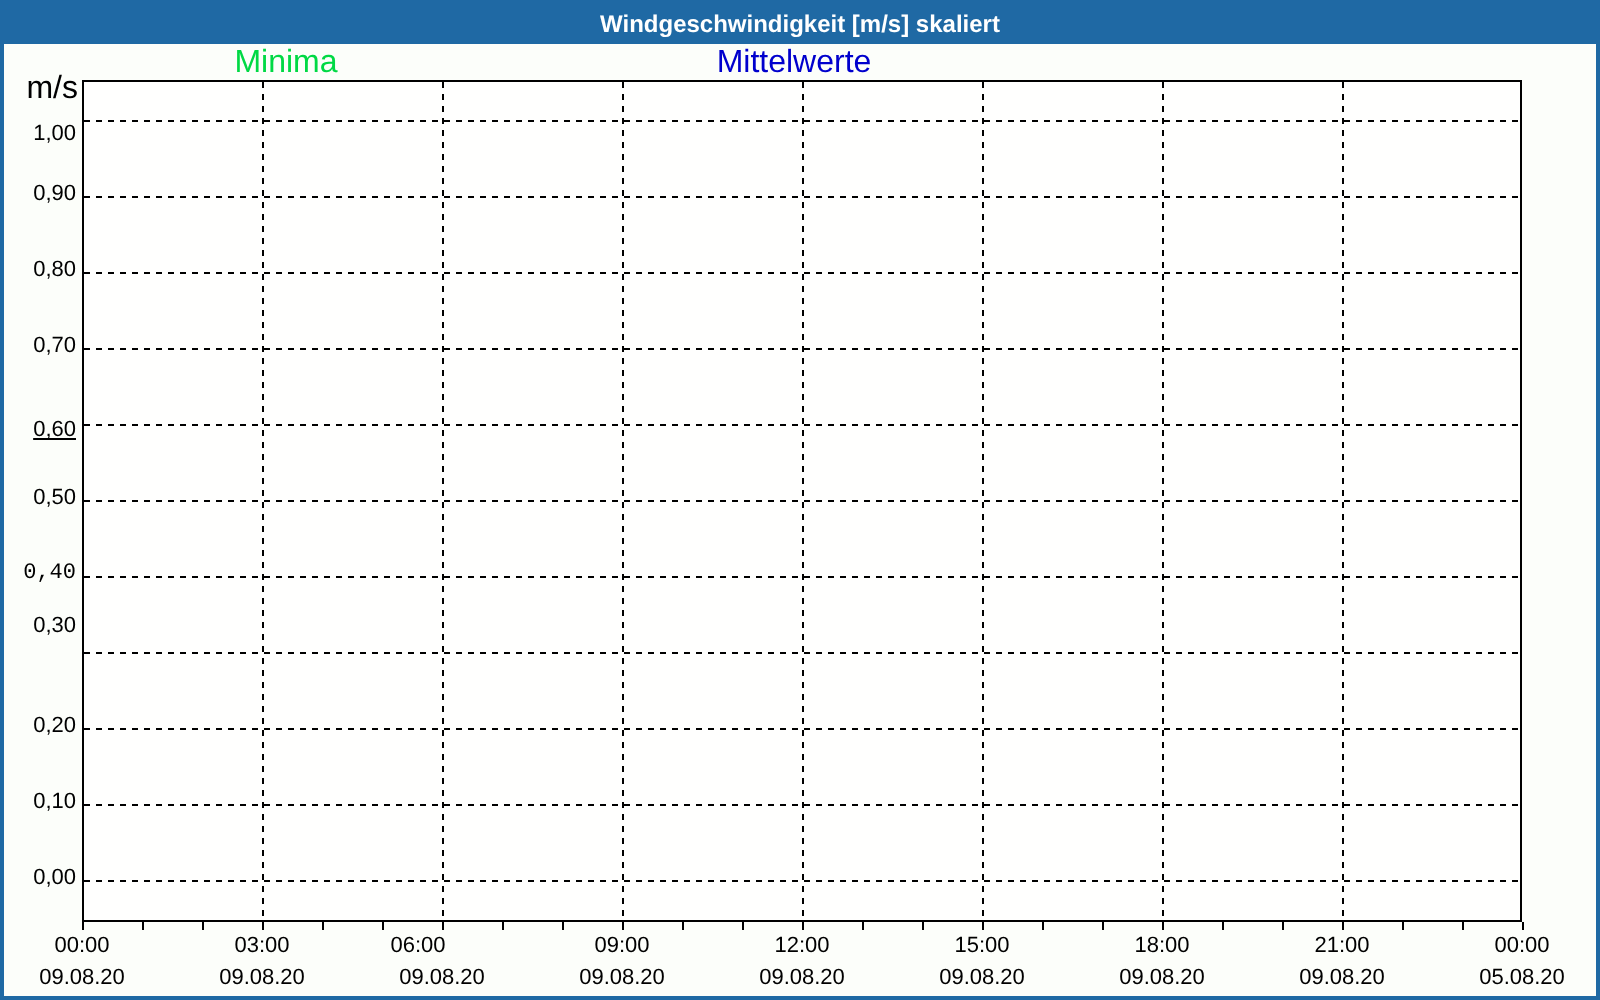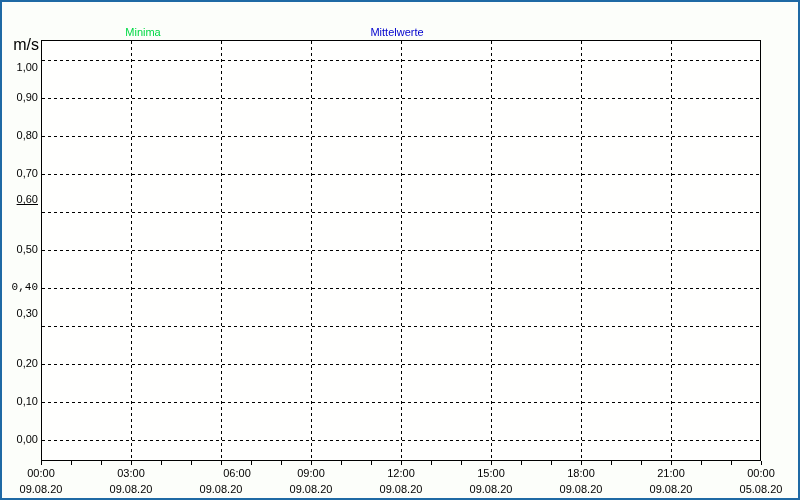--- a/index.html
+++ b/index.html
@@ -11,21 +11,21 @@
     position:relative; width:800px; height:500px; box-sizing:border-box;
     background:var(--bg); border:2px solid var(--frame); overflow:hidden;
   }
   .titlebar{
     position:absolute; left:0; top:0; right:0; height:20px;
     background:var(--frame); color:#fff; text-align:center;
     font-size:12px; font-weight:bold; line-height:20px;
   }
   .legend-item{
     position:absolute; top:23px; height:14px; line-height:14px;
-    font-size:11px; white-space:nowrap; transform:translateX(-50%);
+    font-size:16px; white-space:nowrap; transform:translateX(-50%);
   }
   .unit{
     position:absolute; left:0; top:34px; width:37px; text-align:right;
     font-size:16px; color:var(--txt);
   }
   .plot{
     position:absolute; left:39px; top:38px; width:720px; height:421px;
     box-sizing:border-box; border:1px solid var(--grid); background:var(--plotbg);
   }
   .hgrid{
@@ -47,20 +47,23 @@
     position:absolute; width:70px; text-align:center; font-size:11px;
     color:var(--txt); white-space:nowrap; height:13px; line-height:13px;
   }
   .xtime{top:465px;}
   .xdate{top:481px;}
 </style>
 </head>
 <body>
 
 <div class="window">
+  <div class="titlebar">
+    <span>Windgeschwindigkeit [m/s] skaliert</span>
+  </div>
 
   <span class="legend-item" style="left: 141px; color: rgb(0, 217, 68);">Minima</span>
   <span class="legend-item" style="left: 395px; color: rgb(0, 0, 205);">Mittelwerte</span>
   <span class="legend-item" style="left: 649px; color: rgb(196, 2, 51); margin-top: 36px;">Maxima</span>
 
   <span class="unit">m/s</span>
 
   <div class="plot" id="plot">
       <div class="hgrid" style="top: 19px;"></div>
       <div class="hgrid" style="top: 57px;"></div>
@@ -80,21 +83,21 @@
       <div class="vgrid" style="left: 449px;"></div>
       <div class="vgrid" style="left: 539px;"></div>
       <div class="vgrid" style="left: 629px;"></div>
     </div>
 
   <div id="ylabels">
       <div class="ylab" style="top: 58px;">1,00</div>
       <div class="ylab" style="top: 88px;">0,90</div>
       <div class="ylab" style="top: 126px;">0,80</div>
       <div class="ylab" style="top: 164px;">0,70</div>
-      <div class="ylab" style="top: 190px; text-decoration: underline;">0,60</div>
+      <div class="ylab" style="top: 206px; text-decoration: underline;">0,60</div>
       <div class="ylab" style="top: 240px;">0,50</div>
       <div class="ylab" style="top: 278px; font-family: Liberation Mono, monospace;">0,40</div>
       <div class="ylab" style="top: 304px;">0,30</div>
       <div class="ylab" style="top: 354px;">0,20</div>
       <div class="ylab" style="top: 392px;">0,10</div>
       <div class="ylab" style="top: 430px;">0,00</div>
     </div>
   <div id="xticks">
       <div class="tick" style="left: 39px;"></div>
       <div class="tick" style="left: 69px;"></div>
@@ -120,21 +123,21 @@
       <div class="tick" style="left: 669px;"></div>
       <div class="tick" style="left: 699px;"></div>
       <div class="tick" style="left: 729px;"></div>
       <div class="tick" style="left: 759px;"></div>
     </div>
   <div id="xlabels">
       <div class="xtime" style="left: 4px;">00:00</div>
       <div class="xdate" style="left: 4px;">09.08.20</div>
       <div class="xtime" style="left: 94px;">03:00</div>
       <div class="xdate" style="left: 94px;">09.08.20</div>
-      <div class="xtime" style="left: 200px;">06:00</div>
+      <div class="xtime" style="left: 172px;">06:00</div>
       <div class="xdate" style="left: 184px;">09.08.20</div>
       <div class="xtime" style="left: 274px;">09:00</div>
       <div class="xdate" style="left: 274px;">09.08.20</div>
       <div class="xtime" style="left: 364px;">12:00</div>
       <div class="xdate" style="left: 364px;">09.08.20</div>
       <div class="xtime" style="left: 454px; text-align: center;">15:00</div>
       <div class="xdate" style="left: 454px;">09.08.20</div>
       <div class="xtime" style="left: 544px;">18:00</div>
       <div class="xdate" style="left: 544px;">09.08.20</div>
       <div class="xtime" style="left: 634px;">21:00</div>

